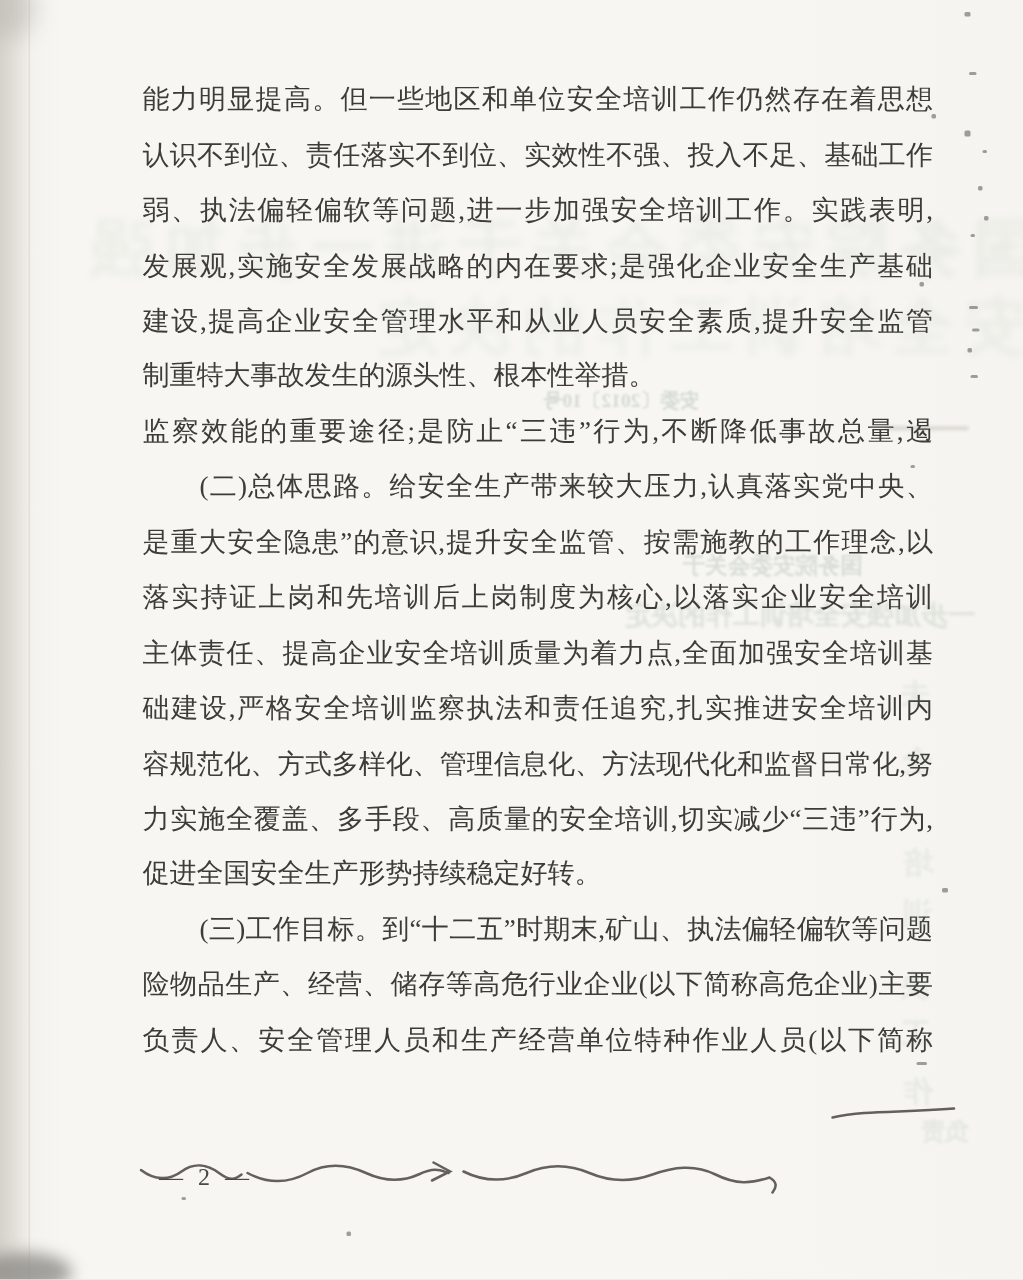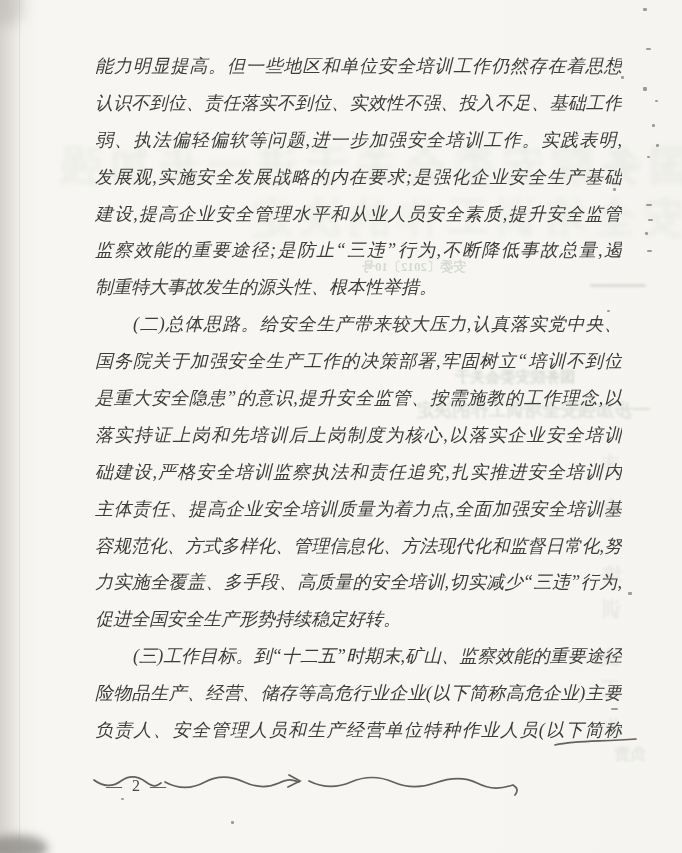--- a/index.html
+++ b/index.html
@@ -23,21 +23,21 @@
   .ghost{position:absolute;transform:scaleX(-1);color:#8da08d;font-weight:bold;white-space:nowrap;
     pointer-events:none;}
   .g-title1{right:-8px;top:138px;font-size:42px;letter-spacing:7px;opacity:.10;filter:blur(2.5px);}
   .g-title2{right:-2px;top:190px;font-size:42px;letter-spacing:7px;opacity:.09;filter:blur(2.5px);}
   .g-docnum{left:362px;top:258px;font-size:13px;opacity:.28;filter:blur(.6px);color:#7e937e;}
   .g-mid1{left:455px;top:368px;font-size:15px;opacity:.26;filter:blur(.8px);color:#879a87;}
   .g-mid2{left:416px;top:398px;font-size:18px;opacity:.22;filter:blur(1px);color:#879a87;}
   .g-corner{left:614px;top:744px;font-size:16px;opacity:.16;filter:blur(1px);}
   .g-edge{font-size:20px;opacity:.13;filter:blur(1.2px);}
   
-  .textblock{position:absolute;left:95px;top:48px;width:527px;color:#3e3c39;font-style:italic;}
+  .textblock{position:absolute;left:95px;top:48px;width:527px;color:#3e3c39;}
   .tline{font-size:18px;height:36.9px;line-height:36.9px;
     text-align:justify;text-align-last:justify;text-justify:inter-character;
     overflow:hidden;}
   .tline.short{text-align-last:left;}
   .tline.indent{text-indent:38px;}
   .footer{position:absolute;left:106px;top:777px;font-size:16px;color:#4a4845;letter-spacing:3px;
     white-space:nowrap;}
   .underlines{position:absolute;left:0;top:0;pointer-events:none;}
 </style>
 </head>
@@ -57,32 +57,31 @@
   <div class="ghost g-mid1">国务院安委会关于</div>
   <div class="ghost g-mid2">一步加强安全培训工作的决定</div>
   <div class="ghost g-corner">负责</div>
 
   <div class="textblock">
       <div class="tline">能力明显提高。但一些地区和单位安全培训工作仍然存在着思想</div>
       <div class="tline">认识不到位、责任落实不到位、实效性不强、投入不足、基础工作薄</div>
       <div class="tline">弱、执法偏轻偏软等问题,进一步加强安全培训工作。实践表明,</div>
       <div class="tline">发展观,实施安全发展战略的内在要求;是强化企业安全生产基础</div>
       <div class="tline">建设,提高企业安全管理水平和从业人员安全素质,提升安全监管</div>
+      <div class="tline short">制重特大事故发生的源头性、根本性举措。</div>
       <div class="tline">监察效能的重要途径;是防止“三违”行为,不断降低事故总量,遏</div>
-      <div class="tline short">制重特大事故发生的源头性、根本性举措。</div>
       <div class="tline indent">(二)总体思路。给安全生产带来较大压力,认真落实党中央、</div>
-      <div class="tline">国务院关于加强安全生产工作的决策部署,牢固树立“培训不到位</div>
       <div class="tline">是重大安全隐患”的意识,提升安全监管、按需施教的工作理念,以</div>
       <div class="tline">落实持证上岗和先培训后上岗制度为核心,以落实企业安全培训</div>
+      <div class="tline">主体责任、提高企业安全培训质量为着力点,全面加强安全培训基</div>
       <div class="tline">础建设,严格安全培训监察执法和责任追究,扎实推进安全培训内</div>
-      <div class="tline">主体责任、提高企业安全培训质量为着力点,全面加强安全培训基</div>
       <div class="tline">容规范化、方式多样化、管理信息化、方法现代化和监督日常化,努</div>
       <div class="tline">力实施全覆盖、多手段、高质量的安全培训,切实减少“三违”行为,</div>
       <div class="tline short">促进全国安全生产形势持续稳定好转。</div>
-      <div class="tline indent">(三)工作目标。到“十二五”时期末,矿山、监察效能的重要途径</div>
+      <div class="tline indent">(三)工作目标。到“十二五”时期末,矿山、执法偏轻偏软等问题</div>
       <div class="tline">险物品生产、经营、储存等高危行业企业(以下简称高危企业)主要</div>
       <div class="tline">负责人、安全管理人员和生产经营单位特种作业人员(以下简称</div>
     </div>
 
   <svg class="underlines" width="682" height="853" viewBox="0 0 682 853">
     <g fill="none" stroke="#4b4642" stroke-width="1.7" stroke-linecap="round" opacity="0.85">
       <path d="M555,745 C578,740 600,742 636,739"></path>
       <path d="M94,780 c9,7 19,7 27,1 s17,-5 25,1 s11,4 15,1"></path>
       <path d="M165,782 c13,7 27,7 40,0 s26,-6 39,0 s24,6 35,1 s14,-3 20,-1"></path>
       <path d="M289,775 L300,781 L288,787"></path>

